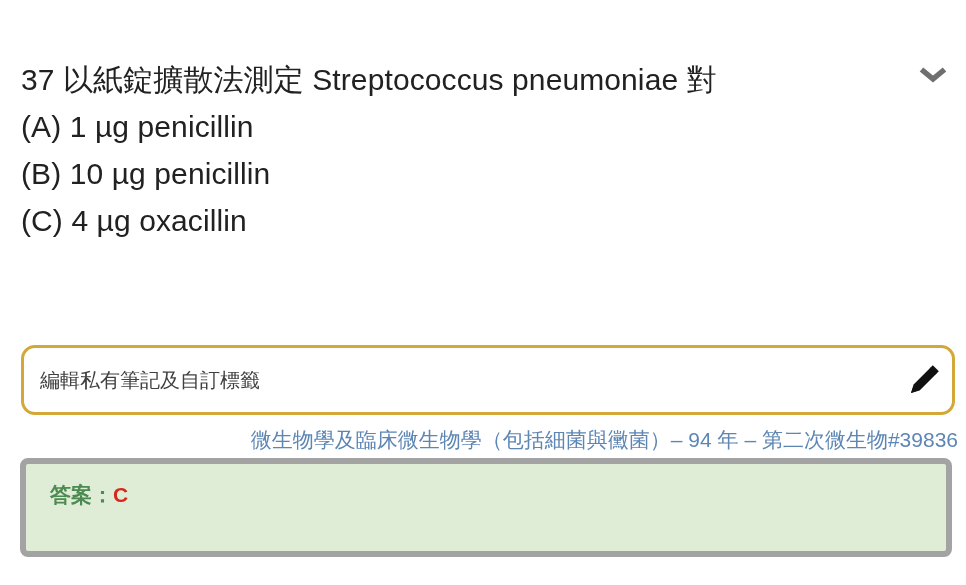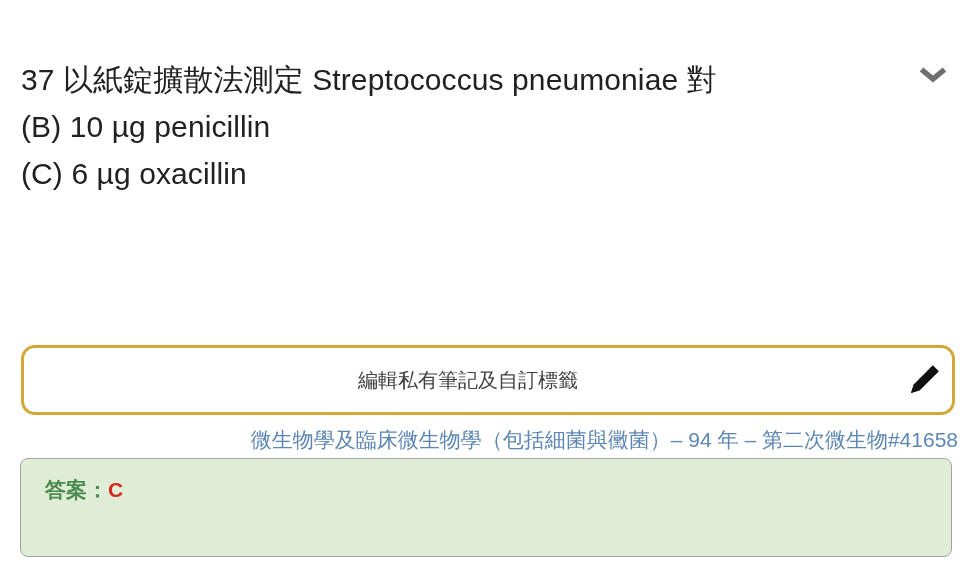--- a/index.html
+++ b/index.html
@@ -83,21 +83,20 @@
     cursor: text;
   }
   #note-placeholder {
     flex: 1 1 auto;
     padding-left: 16px;
     font-size: 20px;
     line-height: 26px;
     color: #3f3f3f;
     white-space: nowrap;
     overflow: hidden;
-    text-align: center;
   }
   #note-edit-icon {
     flex: 0 0 auto;
     width: 56px;
     height: 56px;
     display: flex;
     align-items: center;
     justify-content: center;
     cursor: pointer;
   }
@@ -120,21 +119,21 @@
 
   
   #answer-panel {
     position: absolute;
     left: 20px;
     top: 458px;
     width: 932px;
     height: 99px;
     box-sizing: border-box;
     background: #dfedd7;
-    border: 1px solid #a3a3a3;
+    border: 6px solid #a3a3a3;
     border-radius: 8px;
     padding: 14px 0 0 24px;
   }
   .answer-row {
     font-size: 21px;
     line-height: 34px;
     white-space: pre;
   }
   .answer-label {
     font-weight: bold;
@@ -158,36 +157,37 @@
       <svg width="28" height="18" viewBox="0 0 28 18" aria-hidden="true">
         <path d="M2.5 3.5 L14 13 L25.5 3.5" fill="none" stroke="#6f6f6f" stroke-width="5.5" stroke-linecap="butt" stroke-linejoin="miter"></path>
       </svg>
     </span>
   </div>
 
   <div id="question-body">
     <div class="q-stem">37 以紙錠擴散法測定 Streptococcus pneumoniae 對</div>
 
     <ul id="options">
+      <li class="option">(A) 1 µg penicillin</li>
       <li class="option">(B) 10 µg penicillin</li>
-      <li class="option">(C) 6 µg oxacillin</li>
+      <li class="option">(C) 4 µg oxacillin</li>
     </ul>
   </div>
 </div>
 
 <div id="note-field">
   <div id="note-placeholder">編輯私有筆記及自訂標籤</div>
   <div id="note-edit-icon">
     <span>
       <svg width="40" height="40" viewBox="0 0 40 40" aria-hidden="true">
         <path d="M7 33 L9.6 24.4 L26.6 7.4 L32.6 13.4 L15.6 30.4 Z" fill="#111111"></path>
         <path d="M28.8 5.2 L34.8 11.2 L31.6 14.4 L25.6 8.4 Z" fill="#111111"></path>
         <path d="M7 33 L12.1 31.2 L8.8 27.9 Z" fill="#111111"></path>
       </svg>
     </span>
   </div>
 </div>
 
-<a id="source-link" href="#">微生物學及臨床微生物學（包括細菌與黴菌）– 94 年 – 第二次微生物#41658</a>
+<a id="source-link" href="#">微生物學及臨床微生物學（包括細菌與黴菌）– 94 年 – 第二次微生物#39836</a>
 
 <div id="answer-panel">
   <div class="answer-row"><span class="answer-label">答案：</span><span id="answer-value">C</span></div>
 </div>
 
 </body></html>

